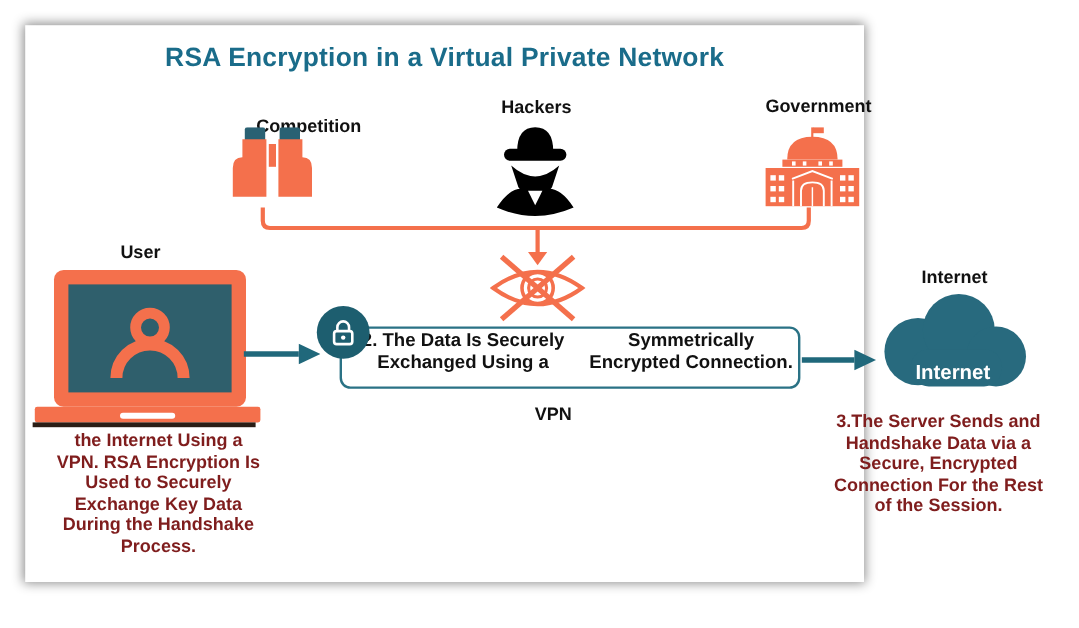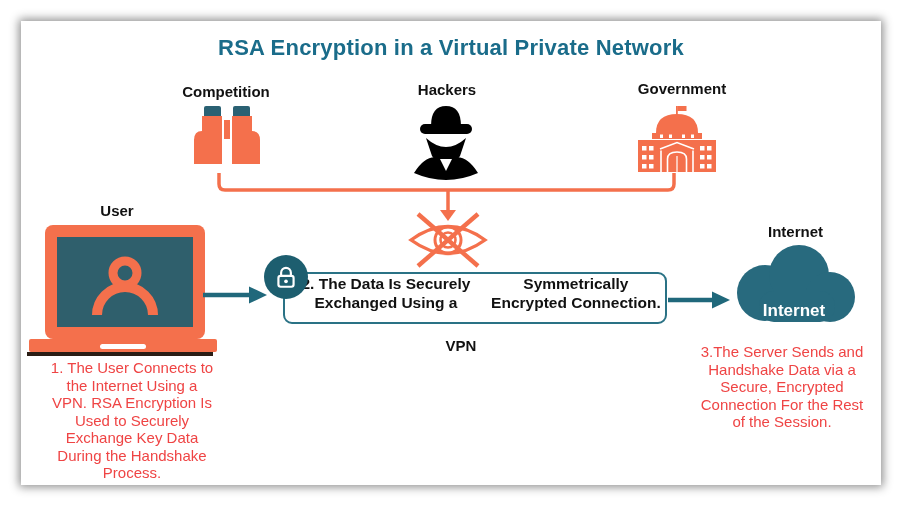--- a/index.html
+++ b/index.html
@@ -1,43 +1,43 @@
 <!DOCTYPE html>
 <html><head>
 <meta charset="utf-8">
 <style>
   html,body{margin:0;padding:0;background:#ffffff;}
   .page{position:relative;width:899px;height:523px;background:#ffffff;overflow:hidden;
         font-family:"Liberation Sans", sans-serif;color:#111111;}
-  .card{position:absolute;left:21px;top:21px;width:860px;height:464px;background:#ffffff;
+  .card{position:absolute;left:21px;top:21px;width:699px;height:464px;background:#ffffff;
         box-shadow:0 0 9px 2px rgba(0,0,0,0.45);}
   .abs{position:absolute;}
   .title{position:absolute;left:0;top:14px;width:100%;margin:0;text-align:center;
          font-size:22px;font-weight:bold;color:#1A6C8A;letter-spacing:0.2px;}
   .lbl{position:absolute;text-align:center;font-size:15px;font-weight:bold;color:#111111;}
-  .step{position:absolute;text-align:center;font-size:15px;font-weight:normal;color:#ef4444;line-height:17.5px;}
+  .step{position:absolute;text-align:center;font-size:15px;font-weight:bold;color:#7f1d1d;line-height:17.5px;}
   .vpn-box{position:absolute;left:262px;top:251px;width:384px;height:52px;background:#ffffff;
            border:2px solid #2A7285;border-radius:9px;box-sizing:border-box;
            display:flex;flex-direction:row;justify-content:center;text-align:center;
            font-size:15.5px;font-weight:bold;line-height:19px;color:#111111;}
   .lock-badge{position:absolute;left:243px;top:234px;width:44px;height:44px;border-radius:50%;
               background:#1D5E6F;display:flex;align-items:center;justify-content:center;}
   .cloud-text{position:absolute;left:710px;top:280px;width:126px;text-align:center;
               font-size:17px;font-weight:bold;color:#ffffff;}
   svg{display:block;}
 </style>
 </head>
 <body>
 
 <div class="page">
   <div class="card">
 
     <h1 class="title">RSA Encryption in a Virtual Private Network</h1>
 
-    <div class="lbl" style="left:130px;top:62px;width:150px;">Competition</div>
+    <div class="lbl" style="left:130px;top:76px;width:150px;text-align:right;">Competition</div>
     <div class="lbl" style="left:351px;top:60px;width:150px;">Hackers</div>
     <div class="lbl" style="left:586px;top:59px;width:150px;">Government</div>
 
     <div class="abs" style="left:172px;top:85px;">
       <svg width="68" height="66" viewBox="0 0 68 66">
         <rect x="11" y="0" width="17" height="12" rx="2" fill="#2A6173"></rect>
         <rect x="40" y="0" width="17" height="12" rx="2" fill="#2A6173"></rect>
         <path d="M9,10 h20 v48 H1 V34 q0,-9 8,-9 z" fill="#F4704C"></path>
         <path d="M59,10 h-20 v48 h28 V34 q0,-9 -8,-9 z" fill="#F4704C"></path>
         <rect x="31" y="14" width="6" height="19" fill="#F4704C"></rect>
@@ -149,21 +149,20 @@
       <svg width="126" height="86" viewBox="0 0 126 86">
         <circle cx="34" cy="54" r="28" fill="#286A7E"></circle>
         <circle cx="68" cy="36" r="30" fill="#286A7E"></circle>
         <circle cx="99" cy="58" r="25" fill="#286A7E"></circle>
         <rect x="28" y="52" width="76" height="31" rx="15" fill="#286A7E"></rect>
       </svg>
     </div>
     <div class="cloud-text">Internet</div>
 
     <div class="step" style="left:4px;top:338px;width:214px;">
-        <div>1. The User Connects to</div>
         <div>the Internet Using a</div>
         <div>VPN. RSA Encryption Is</div>
         <div>Used to Securely</div>
         <div>Exchange Key Data</div>
         <div>During the Handshake</div>
         <div>Process.</div>
       </div>
     <div class="step" style="left:662px;top:322px;width:198px;">
         <div>3.The Server Sends and</div>
         <div>Handshake Data via a</div>

